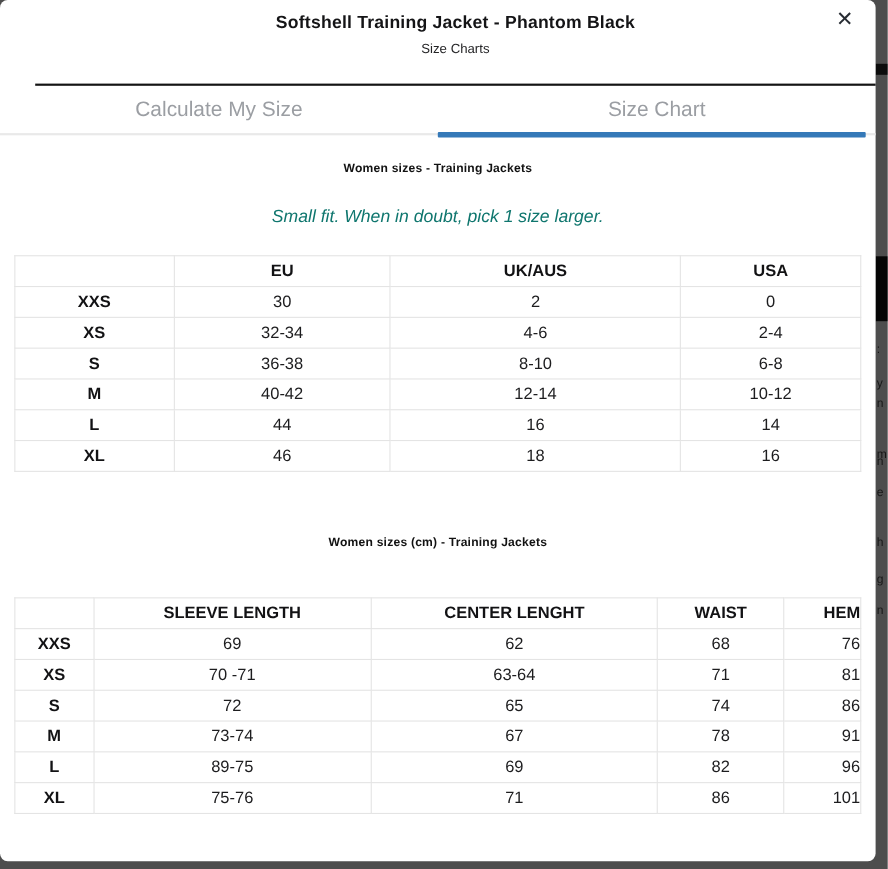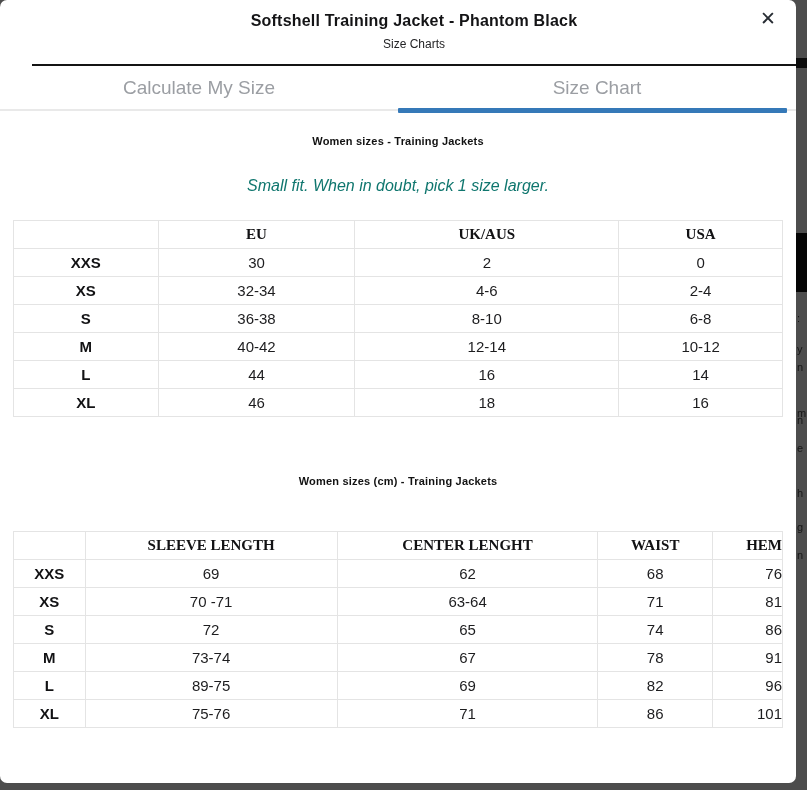--- a/index.html
+++ b/index.html
@@ -29,21 +29,21 @@
   
   .modal {
     position: absolute; left: 0; top: 0;
     width: 796px; height: 783px;
     background: #ffffff;
     border-radius: 7px;
   }
 
   .modal-header {
     position: relative;
-    height: 66px;
+    height: 78px;
     padding-top: 12px;
     text-align: center;
     border-bottom: 2px solid #141414;
     margin-left: 32px;
   }
   .modal-title {
     font-size: 16px;
     font-weight: bold;
     color: #141416;
     letter-spacing: .2px;
@@ -116,21 +116,21 @@
   .size-table th, .size-table td {
     border: 1px solid #e4e4e4;
     height: 28px;
     text-align: center;
     vertical-align: middle;
     font-size: 15px;
     color: #1d1d1f;
     overflow: hidden;
     white-space: nowrap;
   }
-  .size-table th { font-weight: bold; color: #121214; font-family: Liberation Serif, serif; }
+  .size-table th { font-weight: bold; color: #121214; }
   .size-table td:first-child { font-weight: bold; color: #121214; }
 
   .t1 th:nth-child(1), .t1 td:nth-child(1) { width: 18.8%; }
   .t1 th:nth-child(2), .t1 td:nth-child(2) { width: 25.6%; }
   .t1 th:nth-child(3), .t1 td:nth-child(3) { width: 34.3%; margin-top: 40px; }
   .t1 th:nth-child(4), .t1 td:nth-child(4) { width: 21.3%; }
 
   .t2 th:nth-child(1), .t2 td:nth-child(1) { width: 9.3%; }
   .t2 th:nth-child(2), .t2 td:nth-child(2) { width: 32.8%; }
   .t2 th:nth-child(3), .t2 td:nth-child(3) { width: 33.9%; }

